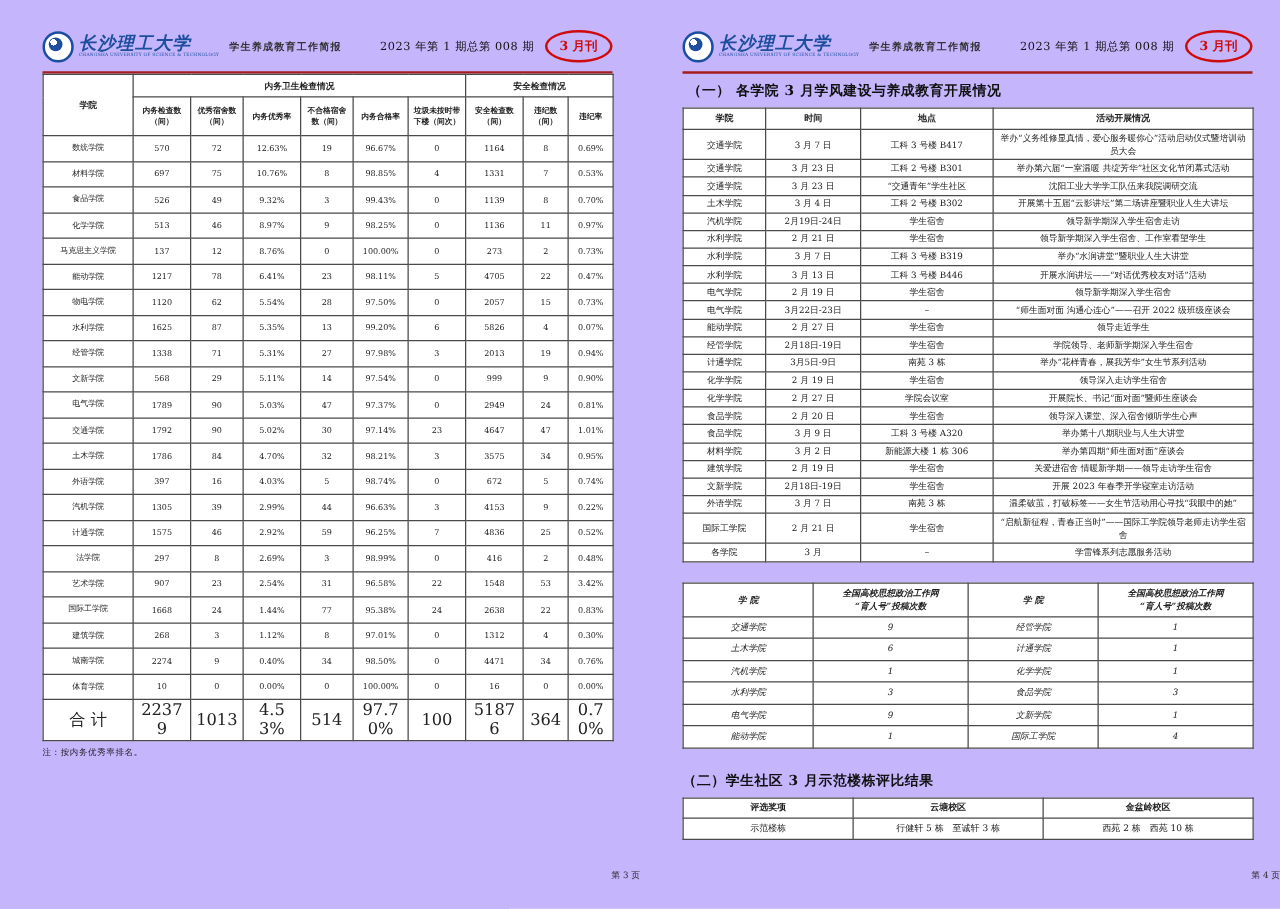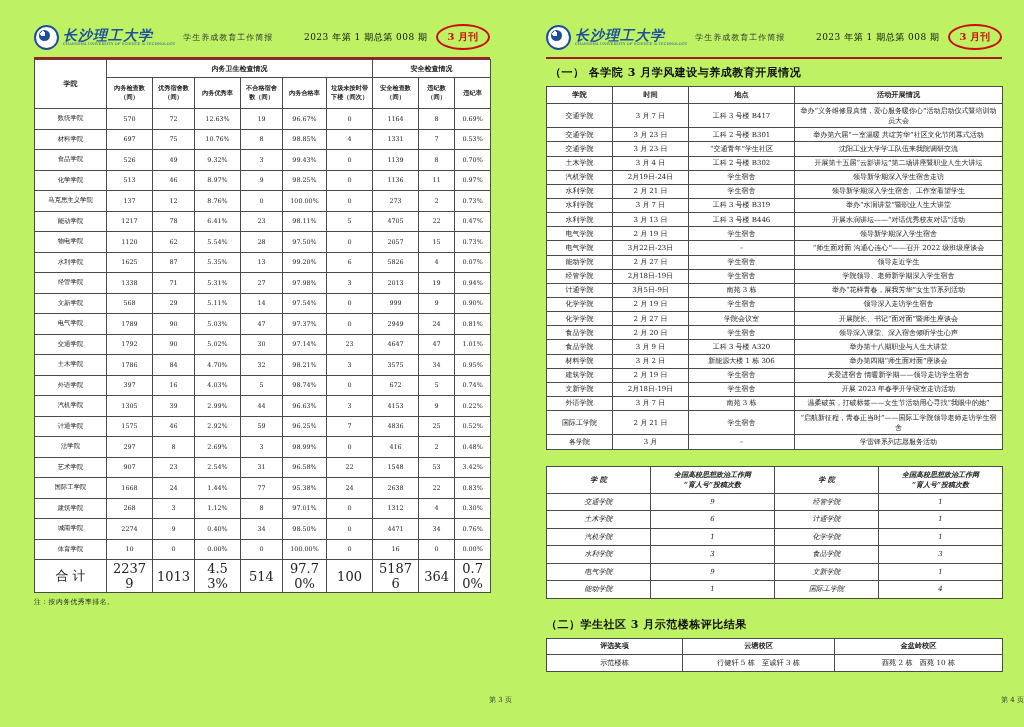--- a/index.html
+++ b/index.html
@@ -1,35 +1,35 @@
 <!DOCTYPE html>
 <html><head>
 <meta charset="utf-8">
 <style>
   html,body{margin:0;padding:0;}
   body{
     width:1024px;height:727px;position:relative;background:#fcfcfb;
     font-family:"DejaVu Serif","Liberation Serif",serif;color:#222;
     overflow:hidden;-webkit-font-smoothing:antialiased;
   }
-  .page{position:absolute;top:0;height:727px;width:512px;background:#bef264;}
+  .page{position:absolute;top:0;height:727px;width:512px;background:#c4b5fd;}
   .page.left{left:0;}
   .page.right{left:512px;}
   .page-inner{padding:24px 22px 0 34px;}
 
   
   .hdr{display:flex;align-items:center;border-bottom:2.5px solid #a61b1b;padding-bottom:7px;}
   .logo-wrap{display:flex;align-items:center;gap:4px;}
   .emblem{width:21px;height:21px;border-radius:50%;border:2px solid #1d4e9e;position:relative;background:#fff;flex:0 0 auto;}
   .emblem::after{content:"";position:absolute;left:3px;top:3px;width:11px;height:11px;border-radius:50%;
     background:radial-gradient(circle at 35% 35%, #ffffff 0 25%, #1d4e9e 26% 100%);}
   .uni-stack{display:flex;flex-direction:column;line-height:1;}
   .uni-name{font-family:"DejaVu Serif",serif;font-style:italic;font-weight:bold;color:#1d4e9e;font-size:14px;letter-spacing:1px;}
   .uni-en{font-size:3.5px;color:#1d4e9e;letter-spacing:.2px;margin-top:1px;}
-  .bulletin{font-size:8px;font-weight:normal;color:#333;margin-left:8px;letter-spacing:1px;}
+  .bulletin{font-size:8px;font-weight:bold;color:#333;margin-left:8px;letter-spacing:1px;}
   .issue{font-size:9px;color:#111;margin-left:auto;letter-spacing:.5px;}
   .badge{margin-left:8px;border:2px solid #cf0a0a;border-radius:50%;padding:4px 10px;color:#cf0a0a;
     font-size:10px;font-weight:bold;white-space:nowrap;}
 
   
   .sec-title{font-size:11.5px;font-weight:bold;color:#111;margin:14px 0 8px 0;letter-spacing:.5px;}
   .sub-title{font-size:11px;font-weight:bold;color:#111;margin:6px 0 6px 4px;letter-spacing:.5px;}
 
   
   table{border-collapse:collapse;table-layout:fixed;width:456px;background:#fff;}

